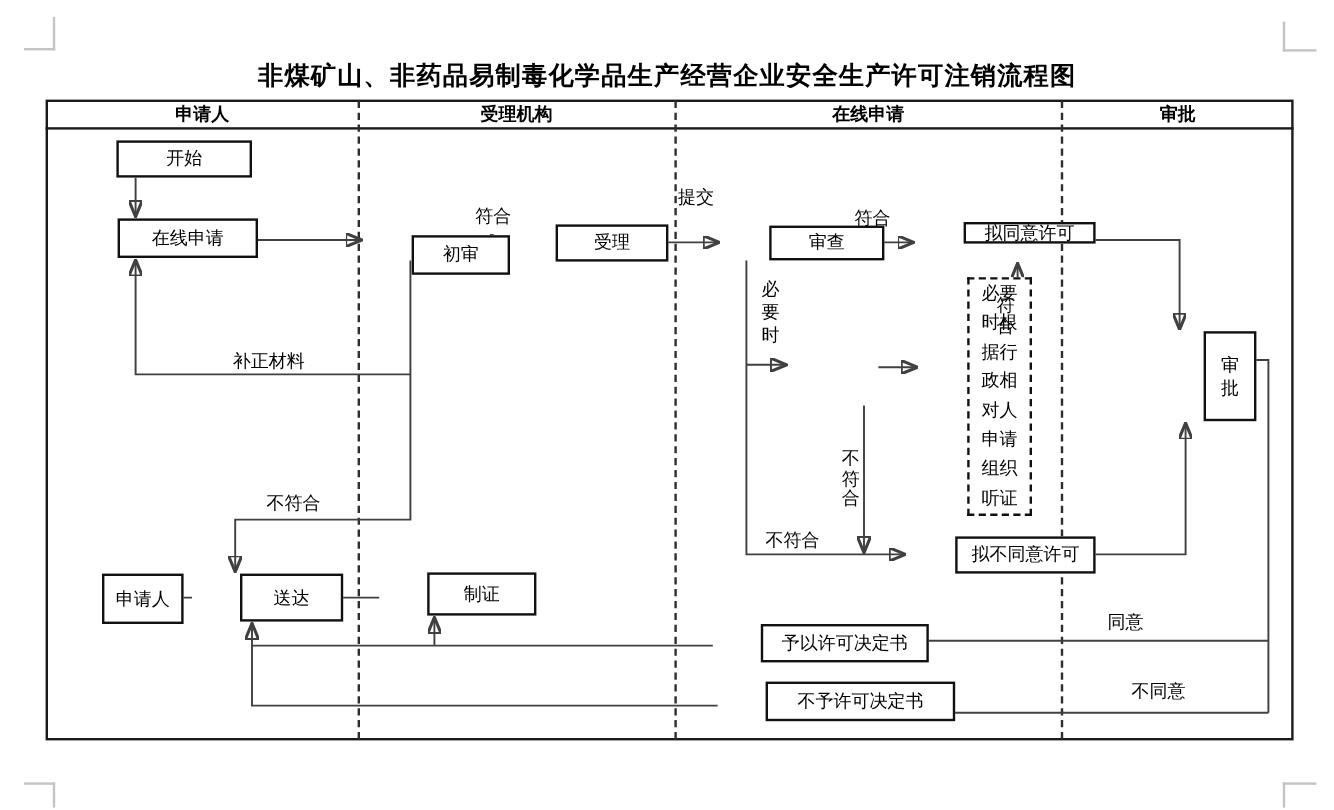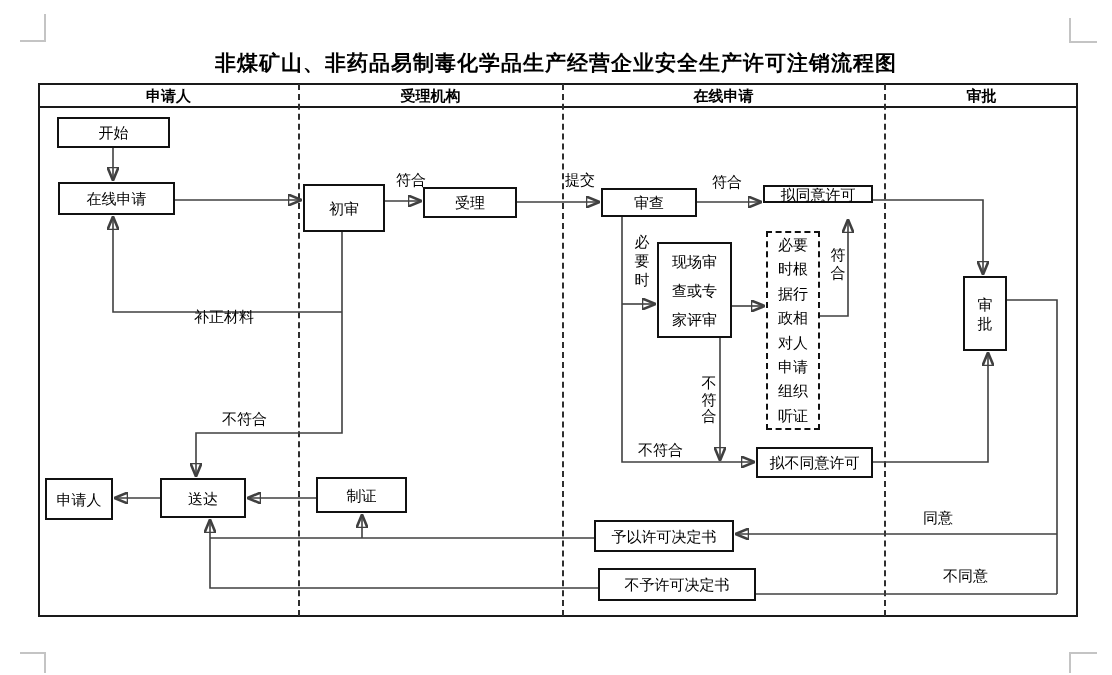--- a/index.html
+++ b/index.html
@@ -24,21 +24,21 @@
   
   .frame { position:absolute; left:38px; top:83px; width:1040px; height:534px; border:2px solid #1a1a1a; }
   .hline { position:absolute; left:38px; top:106px; width:1040px; height:0; border-top:2px solid #1a1a1a; }
   .lane-divider { position:absolute; top:84px; height:532px; width:0; border-left:2px dashed #2e2e2e; }
   .lane-head { position:absolute; top:85px; height:21px; line-height:21px; text-align:center; font-weight:bold; font-size:15px; }
 
   
   .box {
     position:absolute; border:2px solid #111; background:#fff;
     display:flex; align-items:center; justify-content:center;
-    text-align:center; font-size:15px; line-height:19px;
+    text-align:center; font-size:15px; line-height:19px;margin-left:40px;
   }
   .box.dashed { border-style:dashed;text-align:center; }
   .box.wrap { line-height:29px; padding:0 11px; }
   .box.wrap2 { line-height:24.4px; padding:0 9px; }
   .box.vert { line-height:19px; padding:0 12px; }
 
   
   .lbl { position:absolute; font-size:15px; white-space:nowrap; }
   .vlbl { position:absolute; width:16px; font-size:15px; white-space:normal; word-break:break-all; text-align:center; }
 
@@ -92,39 +92,38 @@
     <path d="M1057,594 H734" marker-end="url(#ah)"></path>
     <path d="M594,538 H210"></path>
     <path d="M362,538 V516" marker-end="url(#ah)"></path>
     <path d="M598,588 H210 V521" marker-end="url(#ah)"></path>
     <path d="M316,498 H249" marker-end="url(#ah)"></path>
     <path d="M160,498 H116" marker-end="url(#ah)"></path>
   </svg>
 
   <div class="box" style="left:57px;top:117px;width:113px;height:31px">开始</div>
   <div class="box" style="left:58px;top:182px;width:117px;height:33px">在线申请</div>
-  <div class="box" style="left:303px;top:184px;width:82px;height:48px">初审</div>
+  <div class="box" style="left:303px;top:196px;width:82px;height:33px">初审</div>
   <div class="box" style="left:423px;top:187px;width:94px;height:31px">受理</div>
   <div class="box" style="left:601px;top:188px;width:96px;height:29px">审查</div>
   <div class="box" style="left:763px;top:185px;width:110px;height:18px">拟同意许可</div>
-  <div class="box wrap" style="left:657px;top:242px;width:75px;height:96px">现场审查或专家评审</div>
   <div class="box dashed wrap2" style="left:766px;top:231px;width:54px;height:199px">必要时根据行政相对人申请组织听证</div>
   <div class="box vert" style="left:963px;top:276px;width:44px;height:75px">审批</div>
   <div class="box" style="left:594px;top:520px;width:140px;height:32px">予以许可决定书</div>
   <div class="box" style="left:756px;top:447px;width:117px;height:31px">拟不同意许可</div>
   <div class="box" style="left:598px;top:568px;width:158px;height:33px">不予许可决定书</div>
   <div class="box" style="left:45px;top:478px;width:68px;height:42px">申请人</div>
   <div class="box" style="left:160px;top:478px;width:86px;height:40px">送达</div>
   <div class="box" style="left:316px;top:477px;width:91px;height:36px">制证</div>
 
   <div class="lbl" style="left:396px;top:171px">符合</div>
-  <div class="lbl" style="left:565px;top:171px">提交</div>
+  <div class="lbl" style="left:565px;top:155px">提交</div>
   <div class="lbl" style="left:712px;top:173px">符合</div>
   <div class="vlbl" style="left:634px;top:232px;line-height:19px">必要时</div>
   <div class="vlbl" style="left:830px;top:246px;line-height:18px">符合</div>
-  <div class="lbl" style="left:194px;top:308px">补正材料</div>
+  <div class="lbl" style="left:194px;top:292px">补正材料</div>
   <div class="lbl" style="left:222px;top:410px">不符合</div>
   <div class="vlbl" style="left:701px;top:375px;line-height:16.5px">不符合</div>
   <div class="lbl" style="left:638px;top:441px">不符合</div>
   <div class="lbl" style="left:923px;top:509px">同意</div>
   <div class="lbl" style="left:943px;top:567px">不同意</div>
 
 </div>
 
 </body></html>

